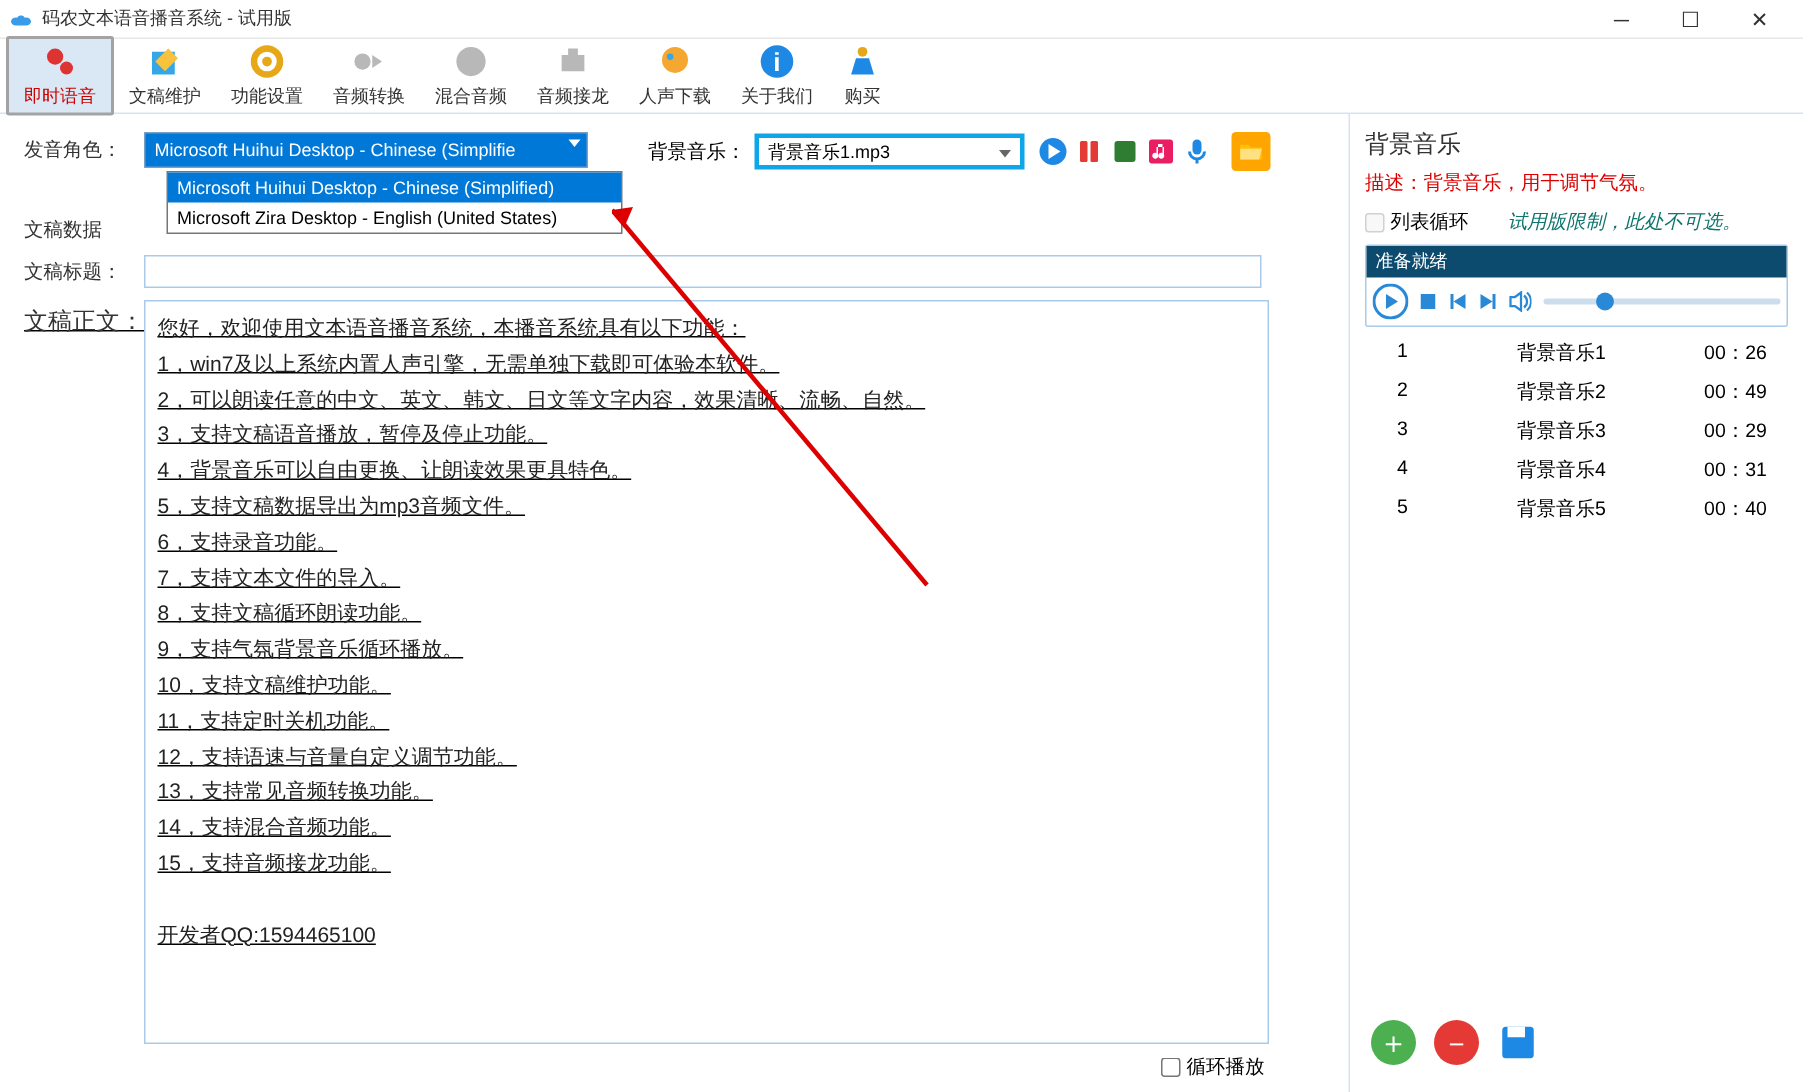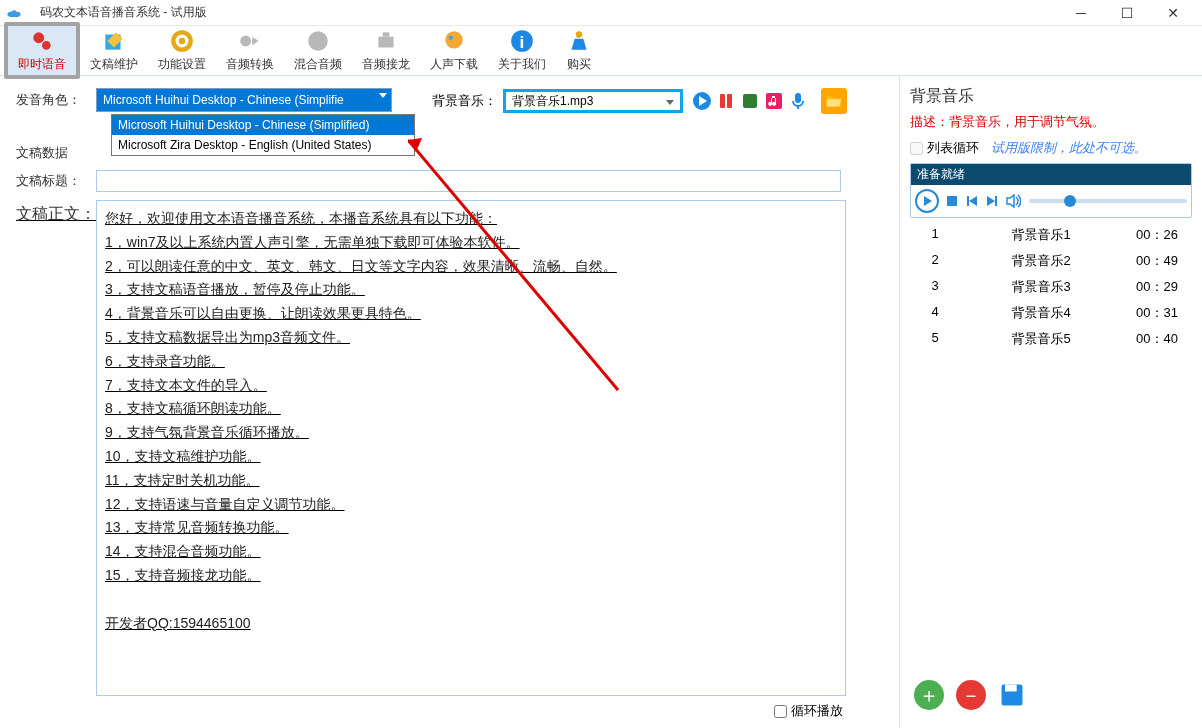--- a/index.html
+++ b/index.html
@@ -1,26 +1,26 @@
 <!DOCTYPE html>
 <html><head>
 <meta charset="utf-8">
 <style>
 * { box-sizing: border-box; margin: 0; padding: 0; font-family: "Microsoft YaHei", "SimSun", sans-serif; }
 body { background: #fff; width: 1202px; height: 728px; overflow: hidden; position: relative; }
 
-.titlebar { height: 26px; background: #fff; display: flex; align-items: center; padding: 0 6px; border-bottom: 1px solid #e8e8e8; gap: 12px; }
+.titlebar { height: 26px; background: #fff; display: flex; align-items: center; padding: 0 6px; border-bottom: 1px solid #e8e8e8; }
 .titlebar-icon { width: 16px; height: 16px; margin-right: 6px; }
 .titlebar-text { font-size: 12px; color: #333; flex: 1; }
 .win-btns { display: flex; }
 .win-btn { width: 46px; height: 26px; display: flex; align-items: center; justify-content: center; font-size: 14px; color: #333; }
 
 .toolbar { height: 50px; border-bottom: 1px solid #d6e4f2; display: flex; align-items: center; padding: 0 4px; background: #fff; }
 .toolbar-item { display: flex; flex-direction: column; align-items: center; padding: 2px 10px; font-size: 12px; color: #333; cursor: pointer; }
-.toolbar-item.active { background: #dae8f5; border: 4px solid #a3a3a3; border-radius: 2px; color: #c00; }
+.toolbar-item.active { background: #dae8f5; border: 2px solid #a3a3a3; border-radius: 2px; color: #c00; }
 .toolbar-icon { width: 26px; height: 26px; margin-bottom: 2px; }
 
 .content { display: flex; height: calc(728px - 26px - 50px); gap: 26px; }
 .left-panel { flex: 1; padding: 12px 16px; position: relative; }
 .right-panel { width: 303px; border-left: 1px solid #d6e4f2; padding: 10px; display: flex; flex-direction: column; }
 
 .row { display: flex; align-items: center; margin-bottom: 8px; font-size: 13px; }
 .row-label { width: 80px; color: #333; }
 .combo { height: 24px; border: 1px solid #7a9fc4; background: #0078d7; color: #fff; padding: 0 22px 0 6px; font-size: 12px; width: 296px; position: relative; display: flex; align-items: center; }
 .combo-arrow { position: absolute; right: 4px; top: 4px; width: 0; height: 0; border-left: 4px solid transparent; border-right: 4px solid transparent; border-top: 5px solid #fff; }
@@ -38,21 +38,21 @@
 .text-input { width: 745px; height: 22px; border: 1px solid #a9cae8; padding: 0 4px; font-size: 12px; }
 .textarea-wrap { display: flex; text-decoration: underline; }
 .textarea { width: 750px; height: 496px; border: 1px solid #a9cae8; padding: 6px 8px; font-size: 14px; line-height: 1.7; color: #222; resize: none; font-family: inherit; overflow-y: scroll; white-space: pre-wrap; }
 
 .loop-check { position: absolute; right: 30px; bottom: 8px; font-size: 13px; display: flex; align-items: center; }
 .loop-check input { margin-right: 4px; }
 
 .right-title { font-size: 16px; color: #333; margin-bottom: 6px; }
 .right-desc { font-size: 13px; color: #d00; margin-bottom: 8px; }
 .list-loop-row { display: flex; align-items: center; font-size: 13px; margin-bottom: 6px; }
-.list-loop-row .hint { color: #3b82f6; margin-left: 12px; font-style: italic; }
+.list-loop-row .hint { color: #0f766e; margin-left: 26px; font-style: italic; }
 
 .player-box { border: 1px solid #a9cae8; border-radius: 2px; margin-bottom: 4px; }
 .player-header { background: #0c4a6e; color: #fff; font-size: 12px; padding: 2px 6px; }
 .player-body { display: flex; align-items: center; padding: 4px; gap: 8px; }
 .play-big { width: 24px; height: 24px; }
 .player-small { display: flex; gap: 6px; align-items: center; }
 .seek { flex: 1; height: 4px; background: #cde; border-radius: 2px; position: relative; }
 .seek-thumb { position: absolute; left: 35px; top: -4px; width: 12px; height: 12px; background: #2a89d6; border-radius: 50%; }
 
 .track-table { flex: 1; font-size: 13px; }

